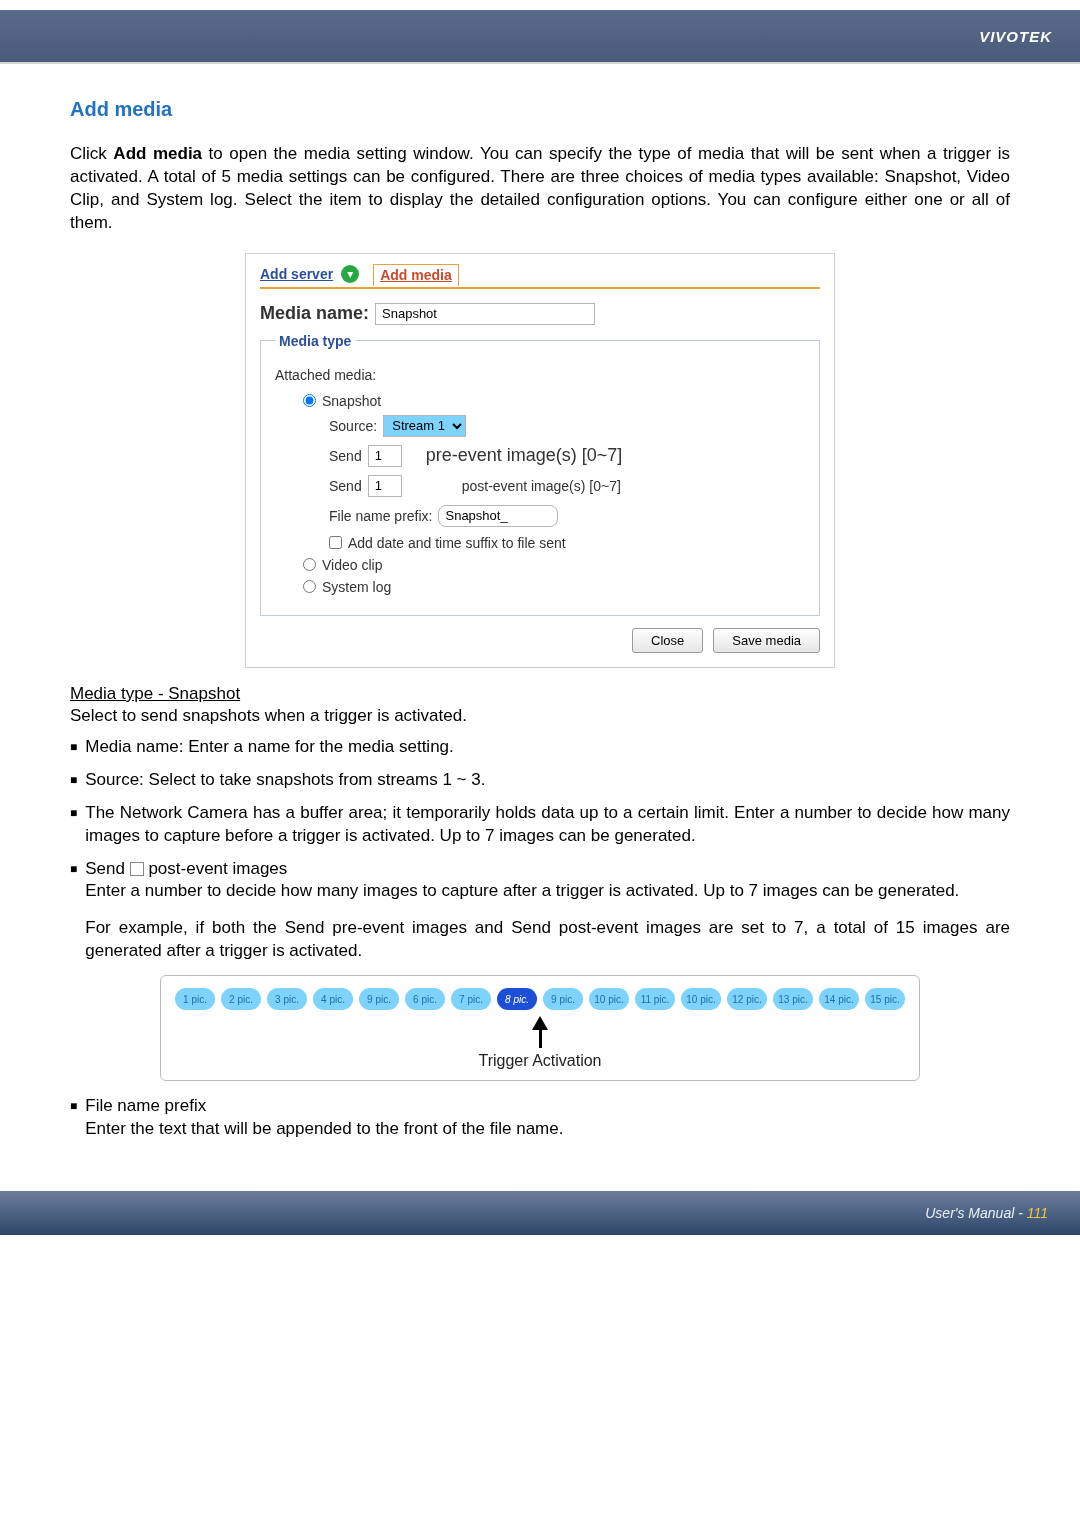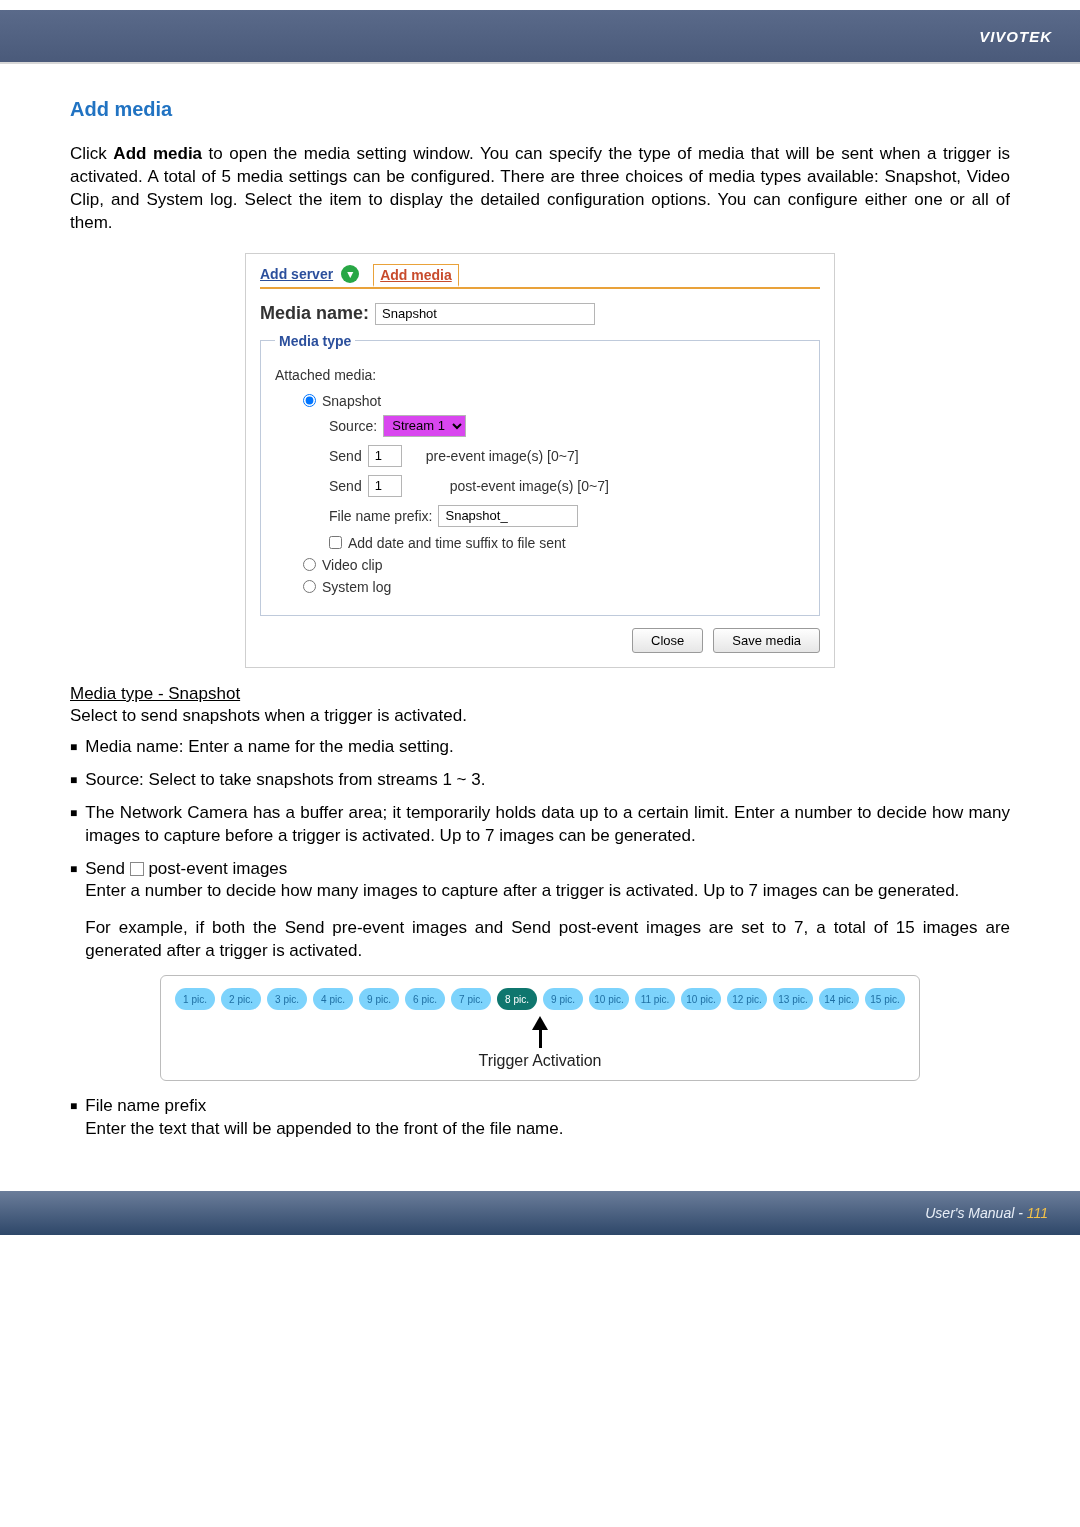--- a/index.html
+++ b/index.html
@@ -88,42 +88,42 @@
   .row { display: flex; align-items: center; gap: 6px; margin-bottom: 8px; }
   .textin {
     border: 1px solid #b5b5b5;
     padding: 2px 6px;
     font-size: 13px;
     background: #fff;
     height: 22px;
   }
   .textin.wide { width: 220px; }
   .textin.narrow { width: 34px; }
-  .textin.med { width: 140px; }
+  .textin.med { width: 120px; border-radius: 8px; }
   fieldset.media-type {
     border: 1px solid #bfcadb;
     padding: 12px 14px 14px 14px;
   }
   fieldset.media-type legend {
     color: #2b4f9c;
     font-weight: bold;
     font-size: 14px;
     padding: 0 4px;
   }
   .sub { font-size: 14px; color: #333; margin: 6px 0 10px 0; }
   .radio-row, .check-row {
     display: flex; align-items: center; gap: 6px;
     font-size: 14px; color: #333; margin: 6px 0;
   }
   .indent1 { margin-left: 28px; }
   .indent2 { margin-left: 54px; }
   .select {
     border: 1px solid #b5b5b5;
     font-size: 13px;
-    background: #d946ef;
+    background: #7dd3fc;
     height: 22px;
     padding: 0 4px;
   }
   .btnrow {
     display: flex; justify-content: flex-end; gap: 10px;
     margin-top: 12px;
   }
   .btn {
     border: 1px solid #9a9a9a;
     background: linear-gradient(#fefefe, #e6e6e6);
@@ -169,22 +169,23 @@
   }
   .pic {
     width: 42px; height: 22px;
     border-radius: 11px;
     background: #7dd3fc;
     color: #1f6fa3;
     font-size: 10px;
     display: flex; align-items: center; justify-content: center;
   }
   .pic.trigger {
-    background: #0f766e;
+    background: #1d4ed8;
     color: #fff;
+    font-style: italic;
   }
   .arrowup {
     display: inline-flex;
     flex-direction: column;
     align-items: center;
     margin-top: -2px;
   }
   .arrowup .tri {
     width: 0; height: 0;
     border-left: 8px solid transparent;
@@ -255,27 +256,27 @@
       <div class="row indent2">
         <span style="font-size:14px;color:#333;">Source:</span>
         <select class="select">
           <option>Stream 1</option>
         </select>
       </div>
 
       <div class="row indent2">
         <span style="font-size:14px;color:#333;">Send</span>
         <input class="textin narrow" value="1" style="">
-        <span style="font-size:14px;color:#333;margin-left:18px;">pre-event image(s) [0~7]</span>
+        <span style="font-size:18px;color:#333;margin-left:18px;">pre-event image(s) [0~7]</span>
       </div>
 
       <div class="row indent2">
         <span style="font-size:14px;color:#333;">Send</span>
         <input class="textin narrow" value="1" style="">
-        <span style="font-size:14px;color:#333;margin-left:18px;padding-left:24px;">post-event image(s) [0~7]</span>
+        <span style="font-size:14px;color:#333;margin-left:30px;padding-left:24px;">post-event image(s) [0~7]</span>
       </div>
 
       <div class="row indent2">
         <span style="font-size:14px;color:#333;">File name prefix:</span>
         <input class="textin med" value="Snapshot_" style="">
       </div>
 
       <div class="check-row indent2">
         <input type="checkbox" style="">
         <span>Add date and time suffix to file sent</span>

